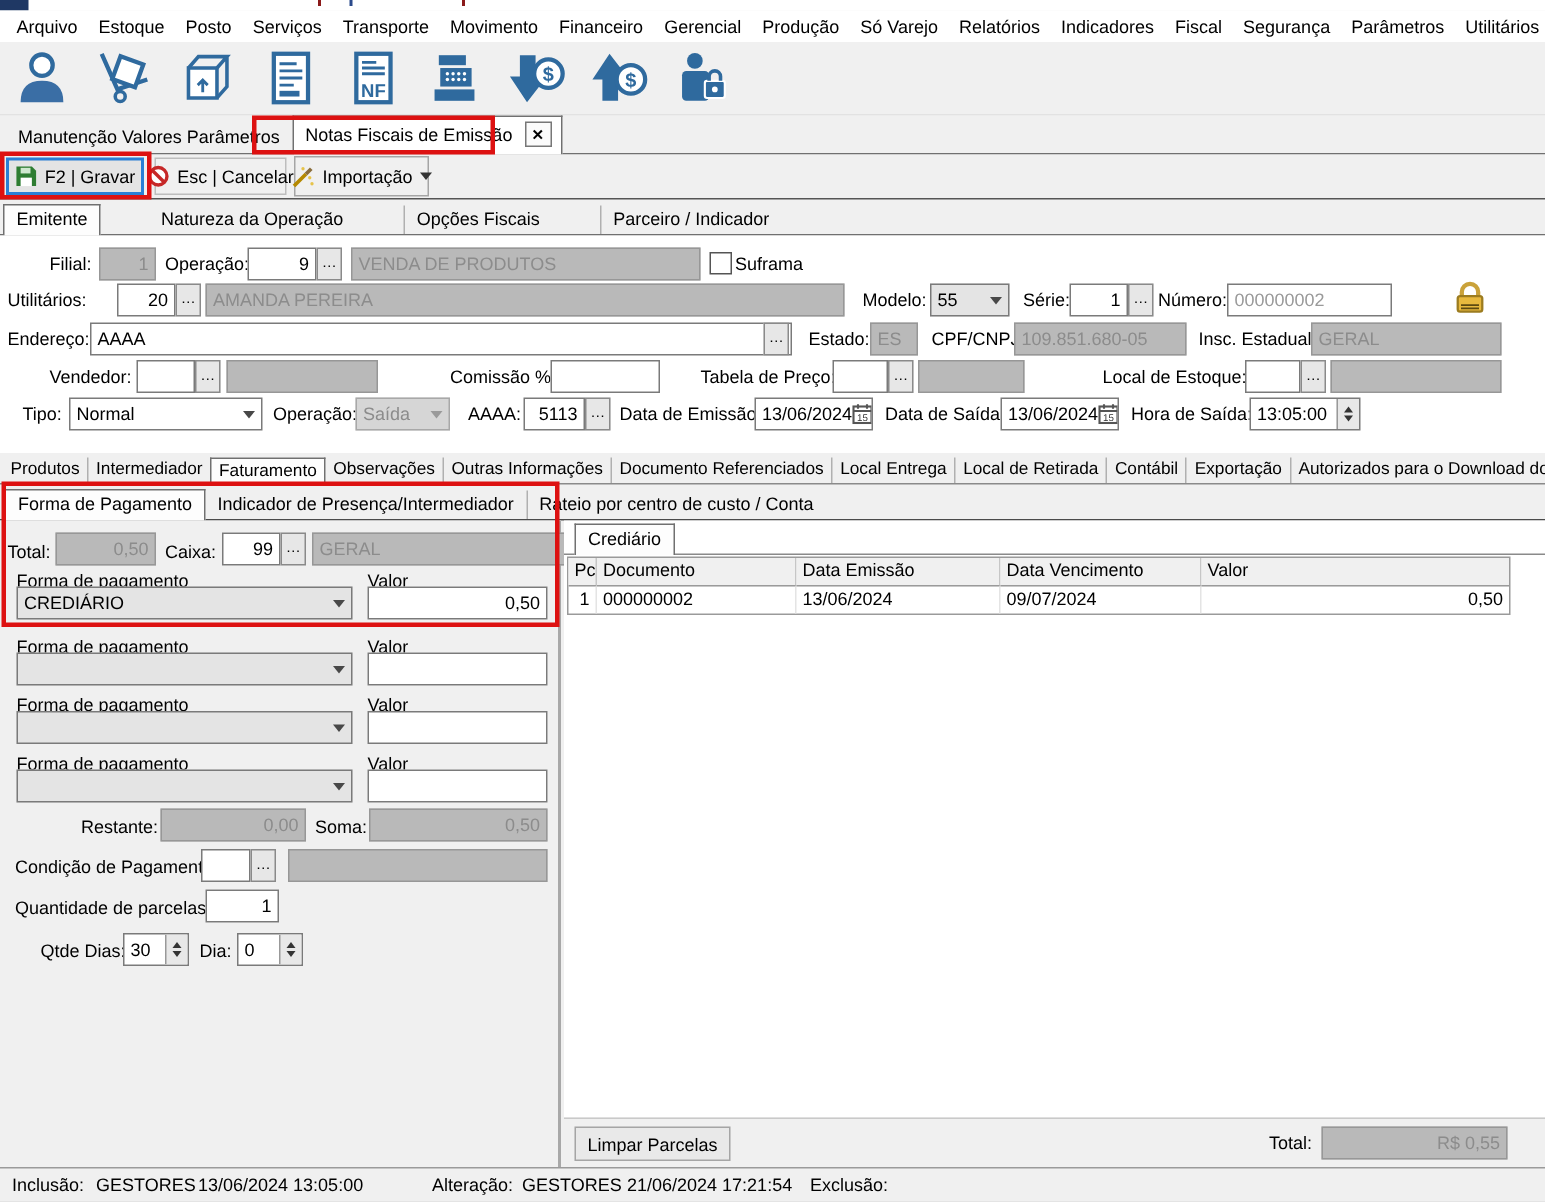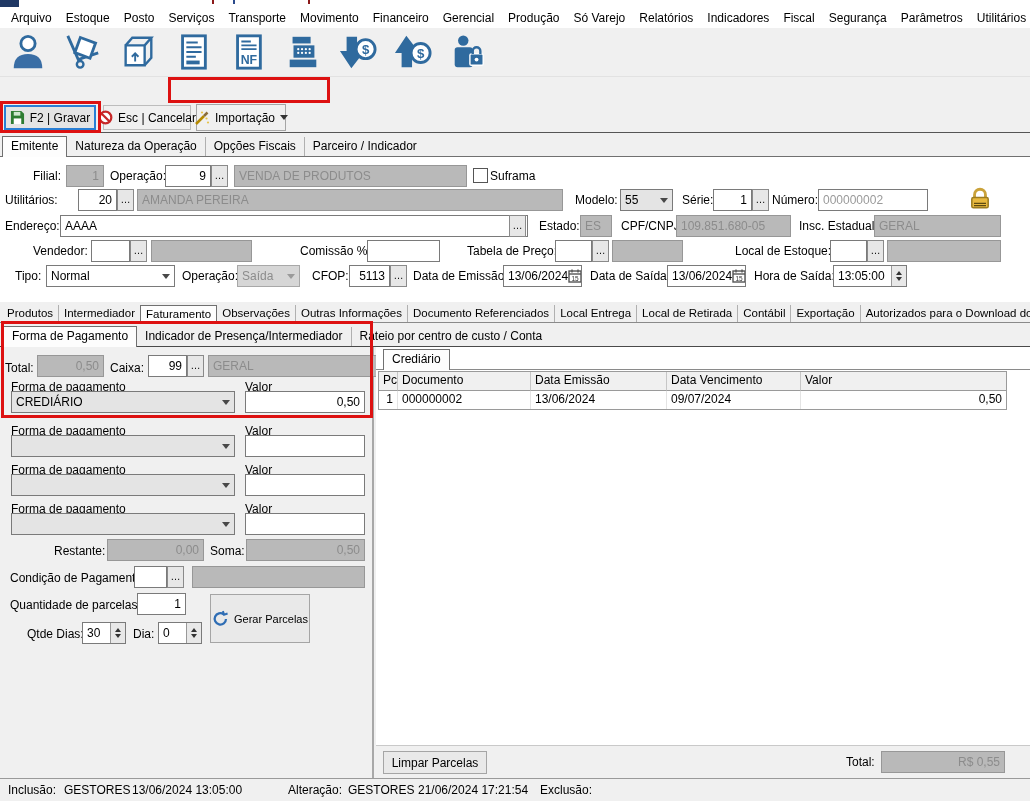--- a/index.html
+++ b/index.html
@@ -178,20 +178,27 @@
         <svg width="38" height="38" viewBox="0 0 40 40">
           <circle cx="15" cy="8" r="5.5" fill="#2f6a9e"></circle>
           <rect x="6" y="15" width="19" height="21" rx="3" fill="#2f6a9e"></rect>
           <rect x="22" y="22" width="14" height="12" rx="1.5" fill="#2f6a9e" stroke="#fff" stroke-width="1.5"></rect>
           <path d="M25 22 v-3 a4 4 0 0 1 8 0 v3" fill="none" stroke="#2f6a9e" stroke-width="2.5"></path>
           <circle cx="29" cy="28" r="2" fill="#fff"></circle>
         </svg>
       </span>
   </div>
 
+  <div class="mdistrip">
+    <span class="mtab" style="margin-left:4px;">Manutenção Valores Parâmetros</span>
+    <span class="mtab act">
+      <span>Notas Fiscais de Emissão</span>
+      <span class="closebox">✕</span>
+    </span>
+  </div>
 
   <div class="abs" style="left:0;top:103px;width:1030px;height:30px;background:#f0f0f0;border-bottom:1px solid #555;box-sizing:border-box;"></div>
   <div class="btn focus" style="left:4px;top:105px;width:92px;height:25px;">
     <span style="display:flex;">
         <svg width="15" height="15" viewBox="0 0 16 16">
           <path d="M1 1 h11 l3 3 v11 h-14 z" fill="#2e7d32"></path>
           <rect x="4" y="9" width="8" height="6" fill="#fff"></rect>
           <rect x="4" y="2" width="7" height="4" fill="#cfe8cf"></rect>
         </svg>
       </span>
@@ -213,21 +220,21 @@
           <path d="M10 6 L13.5 2.5" stroke="#8a6d3b" stroke-width="2.5"></path>
           <circle cx="12.5" cy="8.5" r="1.1" fill="#e6c34a"></circle>
           <circle cx="8" cy="2.5" r="1.1" fill="#e6c34a"></circle>
           <circle cx="14" cy="12.5" r="1.1" fill="#e6c34a"></circle>
         </svg>
       </span>
     <span>Importação</span>
     <span class="caret"></span>
   </div>
 
-  <div class="tabstrip" style="left:0;top:136px;width:1030px;height:21px;padding-left:2px;">
+  <div class="tabstrip" style="left:0;top:136px;width:1030px;height:21px;padding-left:2px;gap:32px;">
     <span class="ts act">Emitente</span>
     <span class="ts">Natureza da Operação</span>
     <span class="ts">Opções Fiscais</span>
     <span class="ts">Parceiro / Indicador</span>
   </div>
 
   <div class="panelwhite"></div>
 
   <span class="lbl" style="left:33px;top:166px;">Filial:</span>
   <div class="inp dis num" style="left:66px;top:165px;width:38px;">1</div>
@@ -288,21 +295,21 @@
   <span class="lbl" style="left:15px;top:266px;">Tipo:</span>
   <div class="combo" style="left:46px;top:265px;width:129px;">
     <span>Normal</span>
     <span class="carr"></span>
   </div>
   <span class="lbl" style="left:182px;top:266px;">Operação:</span>
   <div class="combo discombo" style="left:237px;top:265px;width:63px;">
     <span>Saída</span>
     <span class="carr"></span>
   </div>
-  <span class="lbl" style="left:312px;top:266px;">CFOP:</span>
+  <span class="lbl" style="left:312px;top:266px;">AAAA:</span>
   <div class="inp num" style="left:349px;top:265px;width:41px;">5113</div>
   <div class="dots" style="left:390px;top:265px;">…</div>
   <span class="lbl" style="left:413px;top:266px;">Data de Emissão:</span>
   <div class="inp" style="left:503px;top:265px;width:79px;">
     <span>13/06/2024</span>
     <span class="calbtn">
         <svg width="14" height="14" viewBox="0 0 14 14">
           <rect x="1" y="2" width="12" height="11" fill="#fff" stroke="#555" stroke-width="1.4"></rect>
           <path d="M1 5 h12" stroke="#555" stroke-width="1.4"></path>
           <path d="M4 0.5 v3 M10 0.5 v3" stroke="#555" stroke-width="1.4"></path>
@@ -416,29 +423,20 @@
   </div>
   <span class="lbl" style="left:133px;top:624px;">Dia:</span>
   <div class="inp" style="left:158px;top:622px;width:44px;padding-right:0;">
     <span>0</span>
     <span class="spin" style="margin-left:auto;">
         <span class="up"></span>
         <span class="dn"></span>
       </span>
   </div>
 
-  <div class="btn" style="left:210px;top:594px;width:100px;height:49px;font-size:11px;background:#e9e9e9;">
-    <span style="display:flex;">
-        <svg width="17" height="17" viewBox="0 0 18 18">
-          <path d="M14.8 9.5 a6 6 0 1 1 -2.4-4.9" fill="none" stroke="#2e6db4" stroke-width="2.4"></path>
-          <path d="M11.5 1.2 L12.8 5 L16.5 3.8" fill="none" stroke="#2e6db4" stroke-width="2.2"></path>
-        </svg>
-      </span>
-    <span>Gerar Parcelas</span>
-  </div>
 
   <div class="panelright"></div>
   <div class="tabstrip" style="left:376px;top:348px;width:654px;height:22px;padding-left:7px;border-bottom-color:#8a8a8a;background:#fff;">
     <span class="ts act">Crediário</span>
   </div>
 
   <div class="tbl">
     <div class="tr">
       <span class="th" style="width:19px;">Pc</span>
       <span class="th" style="width:133px;">Documento</span>

